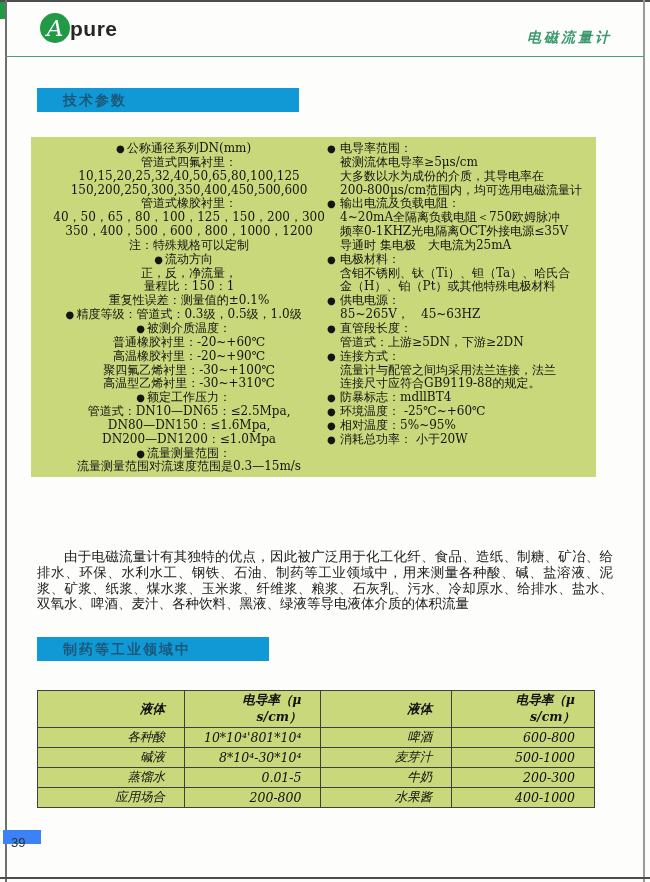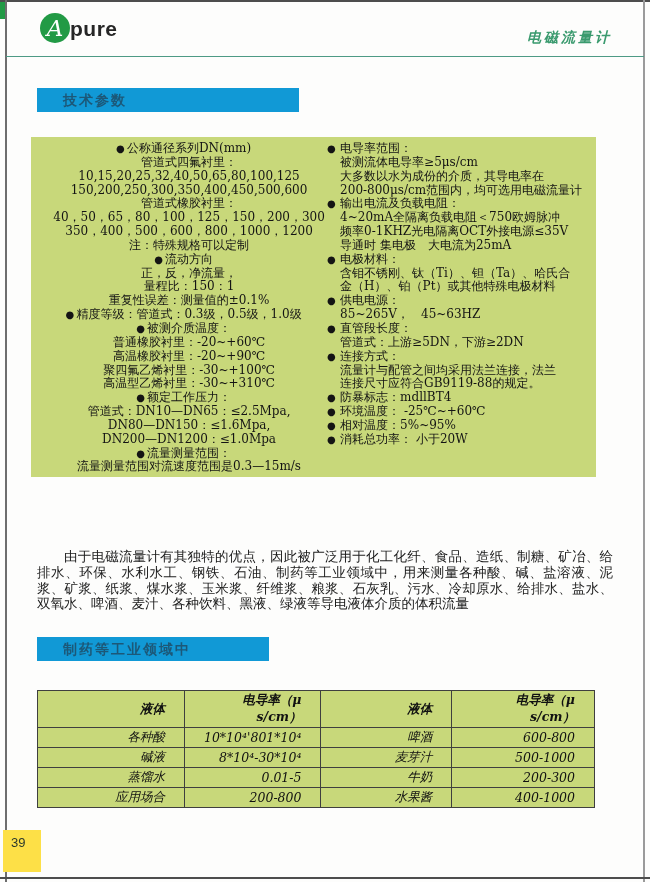--- a/index.html
+++ b/index.html
@@ -39,21 +39,21 @@
   .app-text{position:absolute;left:37px;top:549px;width:576px;font-size:13.5px;
         line-height:15.8px;text-align:justify;text-indent:2em;color:#1a1a1a;}
   
   .cond-table{position:absolute;left:37px;top:690px;width:558px;border-collapse:collapse;
         font-size:12.5px;color:#111;}
   .cond-table td,.cond-table th{background:#c8d87a;border:1.6px solid #3f3f3f;
         padding:1px 19px;height:15px;text-align:right;font-weight:normal;font-style:italic;}
   .cond-table th{font-weight:bold;}
   .c0{width:27%;} .c1{width:23%;} .c2{width:24%;} .c3{width:26%;}
   
-  .page-num{position:absolute;left:3px;top:830px;width:38px;height:42px;background:#fde047;
+  .page-num{position:absolute;left:3px;top:830px;width:38px;height:14px;background:#3b82f6;
         color:#2d3a2d;font-size:13px;line-height:26px;padding-left:8px;box-sizing:border-box;
         font-family:"Liberation Sans",sans-serif;}
 </style>
 </head>
 <body>
 
 <div class="page">
 
   <div class="b-top"></div>
   <div class="b-left"></div>

